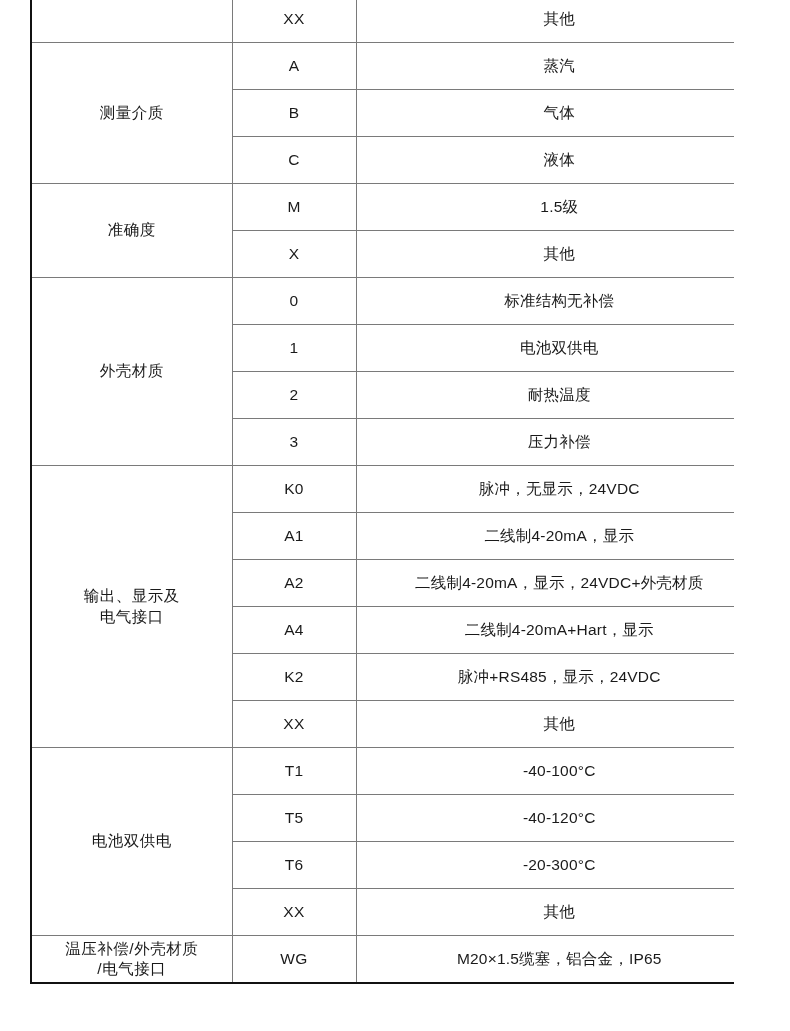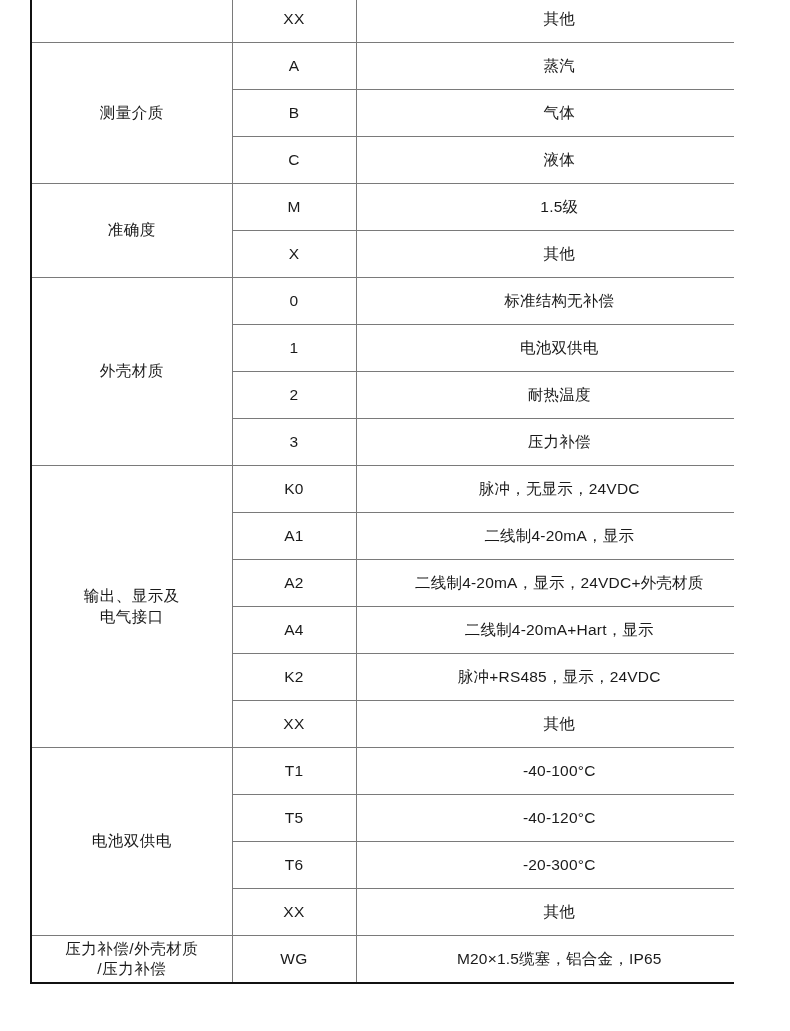--- a/index.html
+++ b/index.html
@@ -187,22 +187,22 @@
           <td class="code-cell">T6</td>
           <td class="desc-cell">-20-300°C</td>
         </tr>
         <tr>
           <td class="code-cell">XX</td>
           <td class="desc-cell">其他</td>
         </tr>
 
         <tr class="group-start">
           <td class="group-cell two-line" rowspan="1">
-              <span class="line-break">压力补偿/外壳材质</span>
-              <span class="line-break">/压力补偿</span>
+              <span class="line-break">温压补偿/外壳材质</span>
+              <span class="line-break">/电气接口</span>
             </td>
           <td class="code-cell">WG</td>
           <td class="desc-cell">M20×1.5缆塞，铝合金，IP65</td>
         </tr>
 
       </tbody>
     </table>
   </div>
 </div>
 

